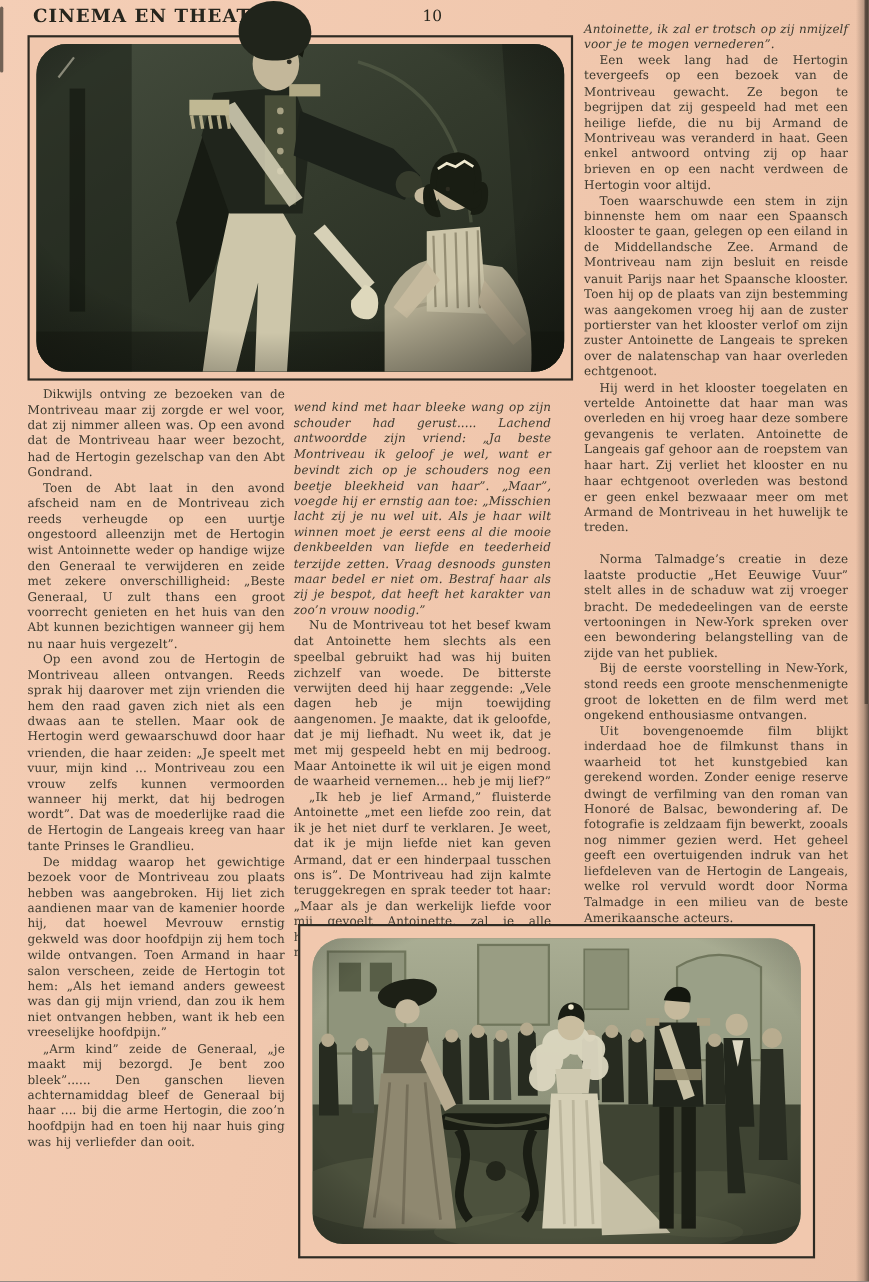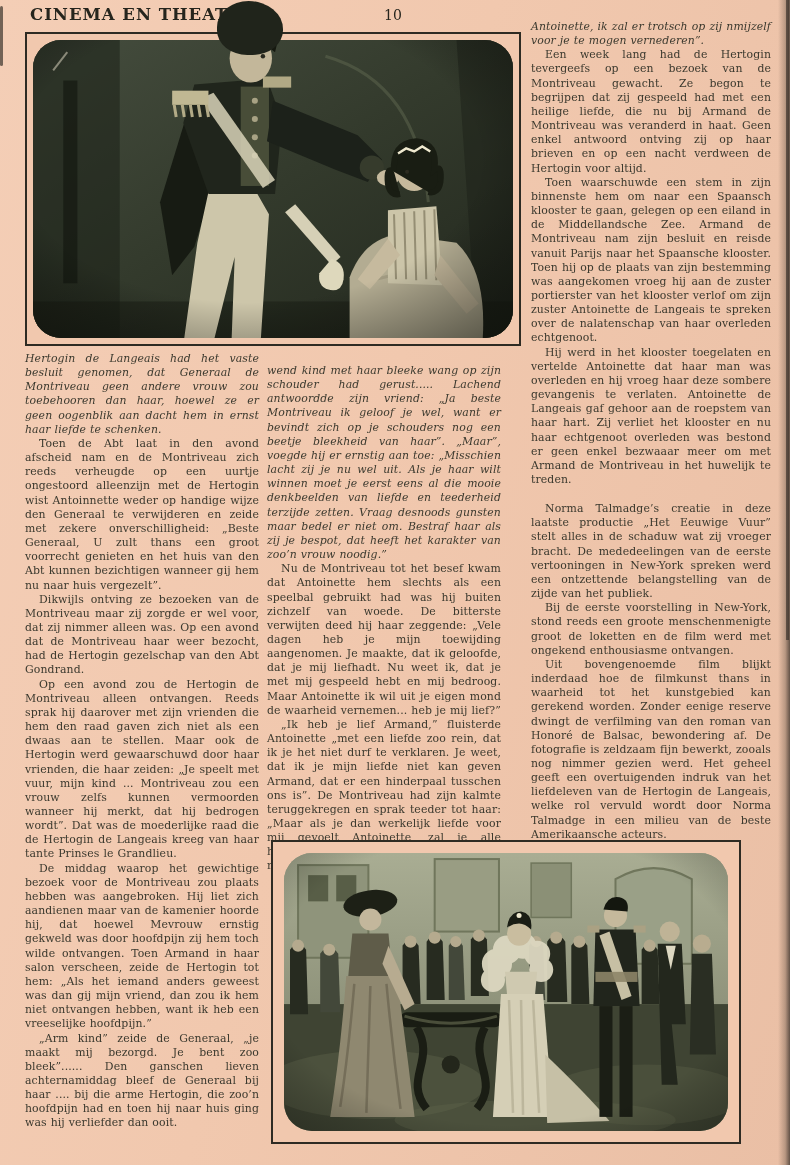--- a/index.html
+++ b/index.html
@@ -134,38 +134,37 @@
         <polyline points="362,112 370,107 378,110 386,105 394,110" stroke="#efe9cf" stroke-width="2.4" fill="none"></polyline>
         <circle cx="371" cy="130" r="2" fill="#2c2b20"></circle>
         <rect width="476" height="294" fill="url(#gv)"></rect>
         <path d="M20,30 l14,-18" stroke="#e9e2cc" stroke-width="2" opacity="0.5"></path>
       </svg>
     </div>
     <div class="head-overlap"></div>
   </div>
 
   <div class="col col-left">
-      <p class="noindent">Hertogin de Langeais had het vaste besluit genomen, dat Generaal de Montriveau geen andere vrouw zou toebehooren dan haar, hoewel ze er geen oogenblik aan dacht hem in ernst haar liefde te schenken.</p>
+      <p>Dikwijls ontving ze bezoeken van de Montriveau maar zij zorgde er wel voor, dat zij nimmer alleen was. Op een avond dat de Montriveau haar weer bezocht, had de Hertogin gezelschap van den Abt Gondrand.</p>
       <p>Toen de Abt laat in den avond afscheid nam en de Montriveau zich reeds verheugde op een uurtje ongestoord alleenzijn met de Hertogin wist Antoinnette weder op handige wijze den Generaal te verwijderen en zeide met zekere onverschilligheid: „Beste Generaal, U zult thans een groot voorrecht genieten en het huis van den Abt kunnen bezichtigen wanneer gij hem nu naar huis vergezelt”.</p>
-      <p>Dikwijls ontving ze bezoeken van de Montriveau maar zij zorgde er wel voor, dat zij nimmer alleen was. Op een avond dat de Montriveau haar weer bezocht, had de Hertogin gezelschap van den Abt Gondrand.</p>
       <p>Op een avond zou de Hertogin de Montriveau alleen ontvangen. Reeds sprak hij daarover met zijn vrienden die hem den raad gaven zich niet als een dwaas aan te stellen. Maar ook de Hertogin werd gewaarschuwd door haar vrienden, die haar zeiden: „Je speelt met vuur, mijn kind ... Montriveau zou een vrouw zelfs kunnen vermoorden wanneer hij merkt, dat hij bedrogen wordt”. Dat was de moederlijke raad die de Hertogin de Langeais kreeg van haar tante Prinses le Grandlieu.</p>
       <p>De middag waarop het gewichtige bezoek voor de Montriveau zou plaats hebben was aangebroken. Hij liet zich aandienen maar van de kamenier hoorde hij, dat hoewel Mevrouw ernstig gekweld was door hoofdpijn zij hem toch wilde ontvangen. Toen Armand in haar salon verscheen, zeide de Hertogin tot hem: „Als het iemand anders geweest was dan gij mijn vriend, dan zou ik hem niet ontvangen hebben, want ik heb een vreeselijke hoofdpijn.”</p>
       <p>„Arm kind” zeide de Generaal, „je maakt mij bezorgd. Je bent zoo bleek”...... Den ganschen lieven achternamiddag bleef de Generaal bij haar .... bij die arme Hertogin, die zoo’n hoofdpijn had en toen hij naar huis ging was hij verliefder dan ooit.</p>
     </div>
   <div class="col col-mid">
       <p class="noindent">wend kind met haar bleeke wang op zijn schouder had gerust..... Lachend antwoordde zijn vriend: „Ja beste Montriveau ik geloof je wel, want er bevindt zich op je schouders nog een beetje bleekheid van haar”. „Maar”, voegde hij er ernstig aan toe: „Misschien lacht zij je nu wel uit. Als je haar wilt winnen moet je eerst eens al die mooie denkbeelden van liefde en teederheid terzijde zetten. Vraag desnoods gunsten maar bedel er niet om. Bestraf haar als zij je bespot, dat heeft het karakter van zoo’n vrouw noodig.”</p>
       <p>Nu de Montriveau tot het besef kwam dat Antoinette hem slechts als een speelbal gebruikt had was hij buiten zichzelf van woede. De bitterste verwijten deed hij haar zeggende: „Vele dagen heb je mijn toewijding aangenomen. Je maakte, dat ik geloofde, dat je mij liefhadt. Nu weet ik, dat je met mij gespeeld hebt en mij bedroog. Maar Antoinette ik wil uit je eigen mond de waarheid vernemen... heb je mij lief?”</p>
       <p>„Ik heb je lief Armand,” fluisterde Antoinette „met een liefde zoo rein, dat ik je het niet durf te verklaren. Je weet, dat ik je mijn liefde niet kan geven Armand, dat er een hinderpaal tusschen ons is”. De Montriveau had zijn kalmte teruggekregen en sprak teeder tot haar: „Maar als je dan werkelijk liefde voor mij gevoelt Antoinette, zal je alle hinderpalen uit den weg weten te ruimen. alle verplichtingen vergeten.</p>
     </div>
   <div class="col col-right">
       <p class="noindent">Antoinette, ik zal er trotsch op zij nmijzelf voor je te mogen vernederen”.</p>
       <p>Een week lang had de Hertogin tevergeefs op een bezoek van de Montriveau gewacht. Ze begon te begrijpen dat zij gespeeld had met een heilige liefde, die nu bij Armand de Montriveau was veranderd in haat. Geen enkel antwoord ontving zij op haar brieven en op een nacht verdween de Hertogin voor altijd.</p>
       <p>Toen waarschuwde een stem in zijn binnenste hem om naar een Spaansch klooster te gaan, gelegen op een eiland in de Middellandsche Zee. Armand de Montriveau nam zijn besluit en reisde vanuit Parijs naar het Spaansche klooster. Toen hij op de plaats van zijn bestemming was aangekomen vroeg hij aan de zuster portierster van het klooster verlof om zijn zuster Antoinette de Langeais te spreken over de nalatenschap van haar overleden echtgenoot.</p>
       <p>Hij werd in het klooster toegelaten en vertelde Antoinette dat haar man was overleden en hij vroeg haar deze sombere gevangenis te verlaten. Antoinette de Langeais gaf gehoor aan de roepstem van haar hart. Zij verliet het klooster en nu haar echtgenoot overleden was bestond er geen enkel bezwaaar meer om met Armand de Montriveau in het huwelijk te treden.</p>
-      <p class="gap">Norma Talmadge’s creatie in deze laatste productie „Het Eeuwige Vuur” stelt alles in de schaduw wat zij vroeger bracht. De mededeelingen van de eerste vertooningen in New-York spreken werd een ontzettende belangstelling van de zijde van het publiek.</p>
+      <p class="gap">Norma Talmadge’s creatie in deze laatste productie „Het Eeuwige Vuur” stelt alles in de schaduw wat zij vroeger bracht. De mededeelingen van de eerste vertooningen in New-York spreken over een bewondering belangstelling van de zijde van het publiek.</p>
       <p>Bij de eerste voorstelling in New-York, stond reeds een groote menschenmenigte groot de loketten en de film werd met ongekend enthousiasme ontvangen.</p>
       <p>Uit bovengenoemde film blijkt inderdaad hoe de filmkunst thans in waarheid tot het kunstgebied kan gerekend worden. Zonder eenige reserve dwingt de verfilming van den roman van Honoré de Balsac, bewondering af. De fotografie is zeldzaam fijn bewerkt, zooals nog nimmer gezien werd. Het geheel geeft een overtuigenden indruk van het liefdeleven van de Hertogin de Langeais, welke rol vervuld wordt door Norma Talmadge in een milieu van de beste Amerikaansche acteurs.</p>
     </div>
 
   <div class="photo-frame frame-bottom">
     <div class="photo photo-bottom" role="img" aria-label="Filmstill: balzaal met gasten in empirekostuum, dame met veren boa en officier in uniform">
       <svg viewBox="0 0 442 276" preserveAspectRatio="none">
         <defs>
           <linearGradient id="gw" x1="0" y1="0" x2="0" y2="1">
             <stop offset="0" stop-color="#a9ad93"></stop>

